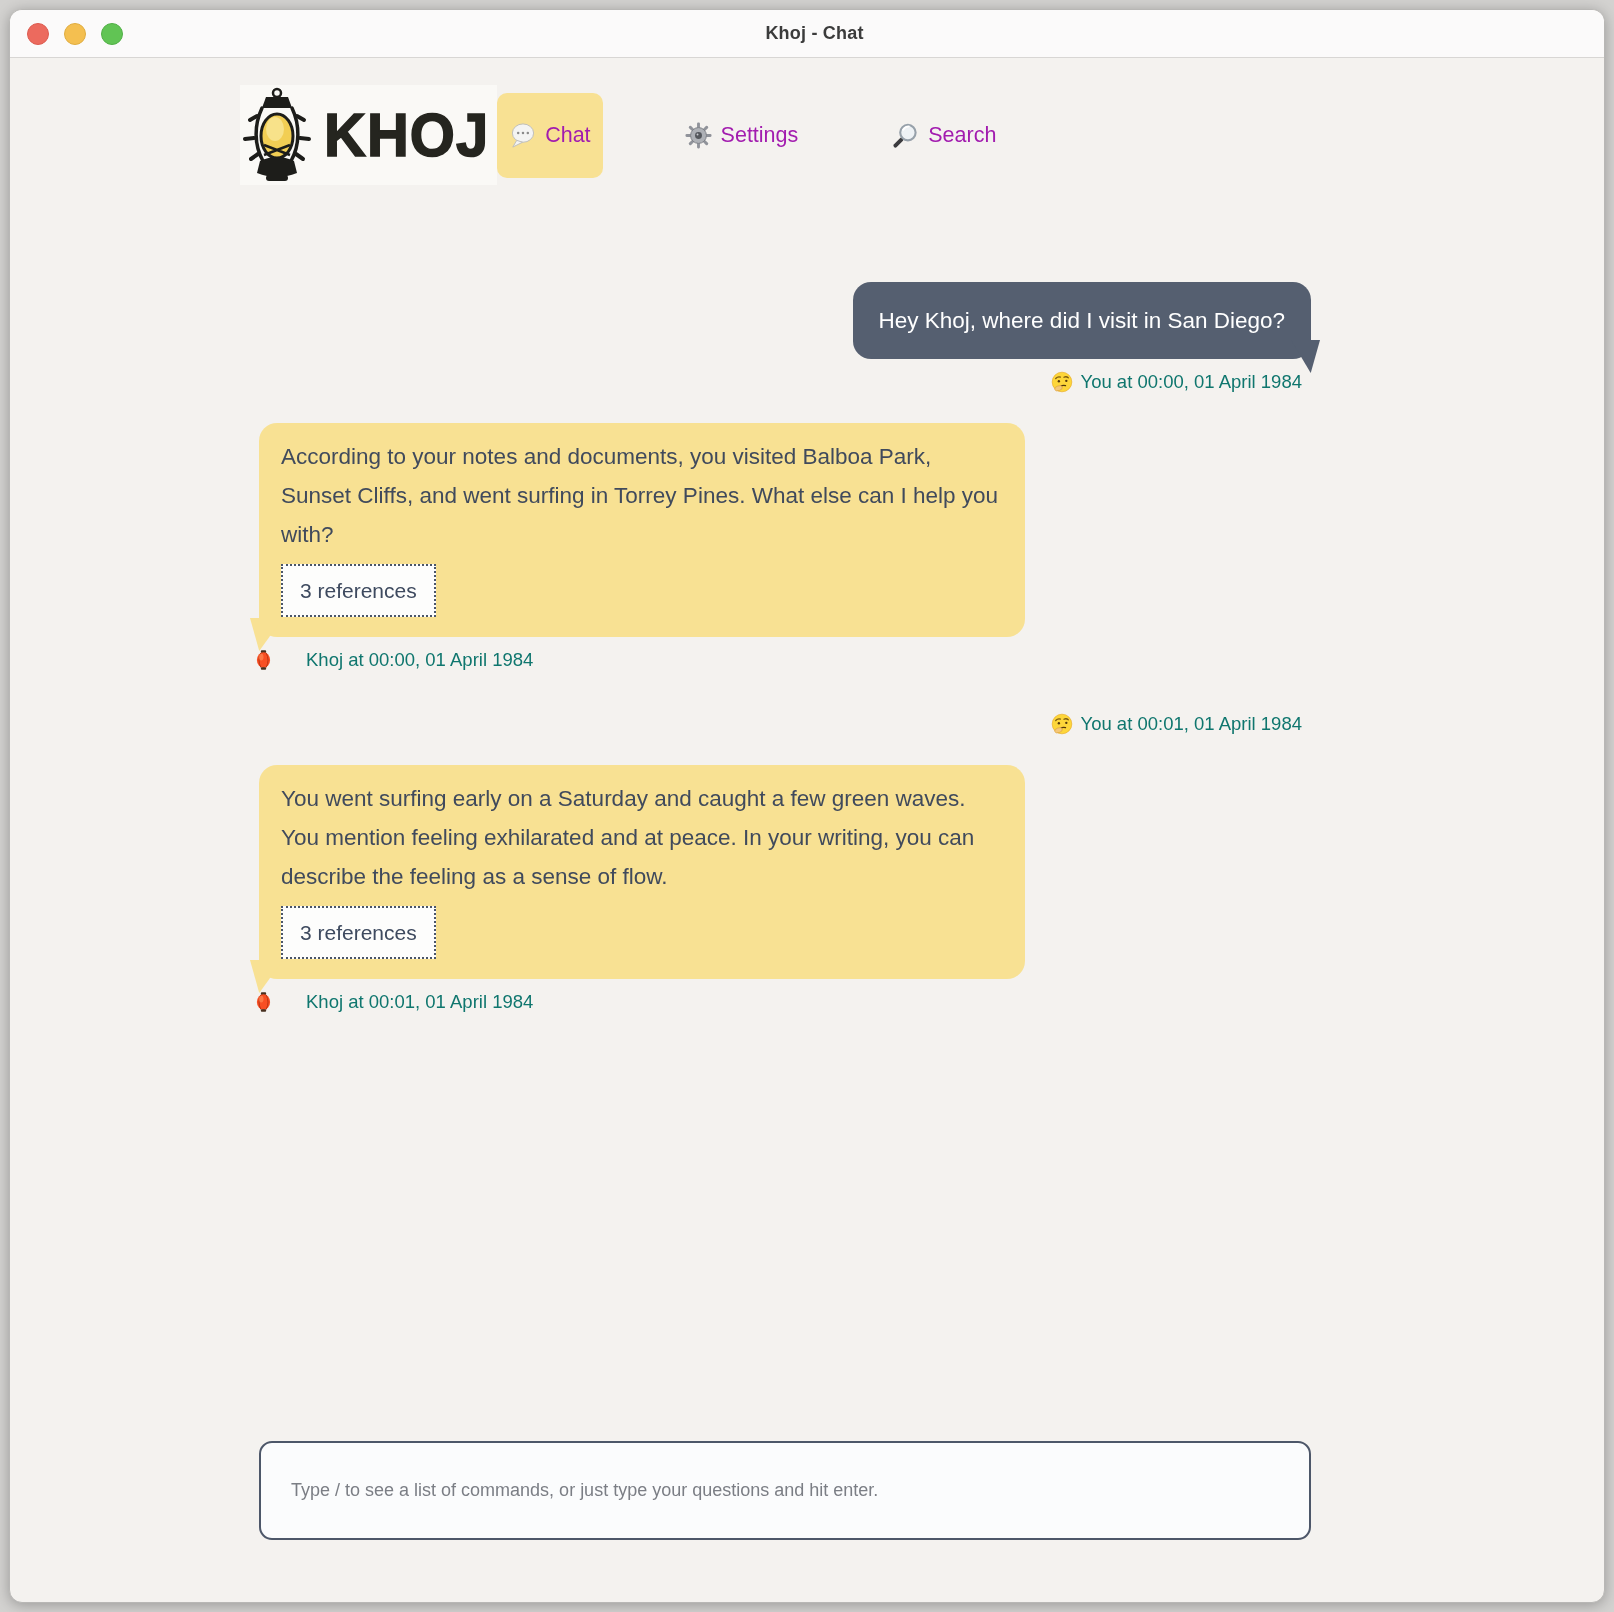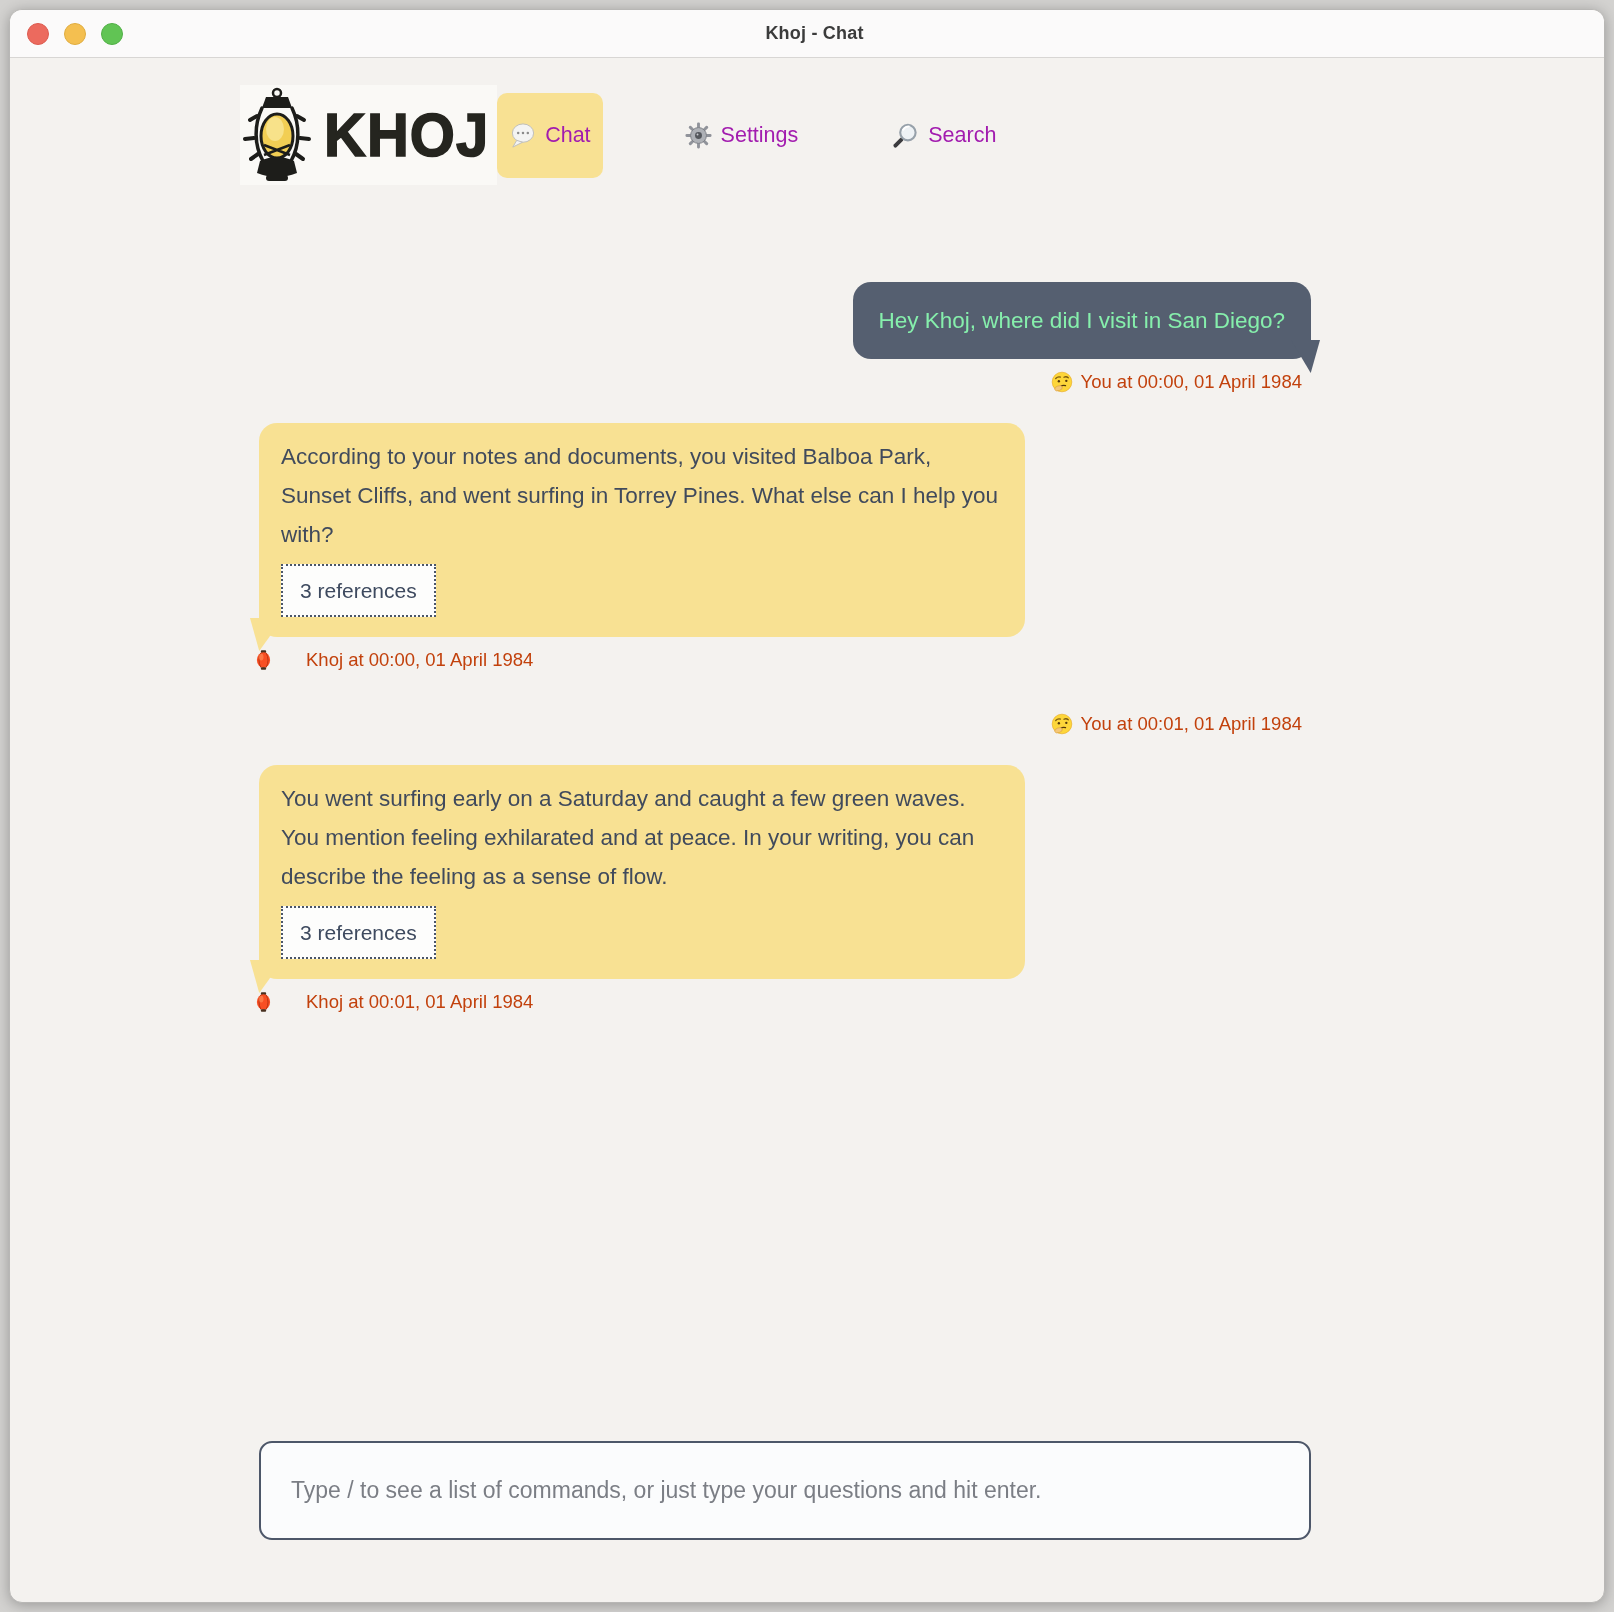--- a/index.html
+++ b/index.html
@@ -63,21 +63,21 @@
   .msg-group { display:flex; flex-direction:column; margin-bottom:30px; }
   .msg-group.you  { align-self:flex-end; align-items:flex-end; max-width:100%; }
   .msg-group.khoj { align-self:flex-start; align-items:flex-start; width:766px; }
   .bubble {
     position:relative;
     border-radius:18px;
     font-size:22.5px; line-height:39px;
   }
   .you .bubble {
     background:var(--you-bubble,#555f70);
-    color:#86efac;
+    color:#ffffff;
     padding:19px 26px;
   }
   .you .bubble::after {
     content:""; position:absolute; right:-9px; bottom:-14px;
     width:29px; height:33px;
     background:var(--you-bubble,#555f70);
     clip-path:polygon(0 0,100% 0,68% 100%);
   }
   .khoj .bubble {
     background:var(--accent,#f8e193);
@@ -95,33 +95,33 @@
     border:2px dotted #4a5568; border-radius:0;
     background:#fdfdfc; color:#3e4a5f;
     font-size:21px; line-height:1;
     padding:14px 17px;
     font-family:inherit;
     cursor:pointer;
   }
   .meta {
     margin-top:12px;
     display:flex; align-items:center; gap:7px;
-    font-size:18.5px; color:#c2410c;
+    font-size:18.5px; color:#0f766e;
   }
   .you .meta { margin-right:9px; }
   .khoj .meta { margin-left:-6px;gap:32px; }
   .meta svg { display:block; }
 
   
   .composer { margin:0 293px 62px 249px; flex:0 0 auto; }
   .composer input {
     width:100%; height:99px;
     border:2px solid #4d5769; border-radius:13px;
     background:#fbfcfd;
-    font-family:inherit; font-size:23px; color:#3f4857;
+    font-family:inherit; font-size:18px; color:#3f4857;
     padding:0 30px; outline:none;
   }
   .composer input::placeholder { color:#7b7e85; opacity:1; }
 
   .icon { display:inline-flex; }
 </style>
 </head>
 <body>
 
 <div class="window">

